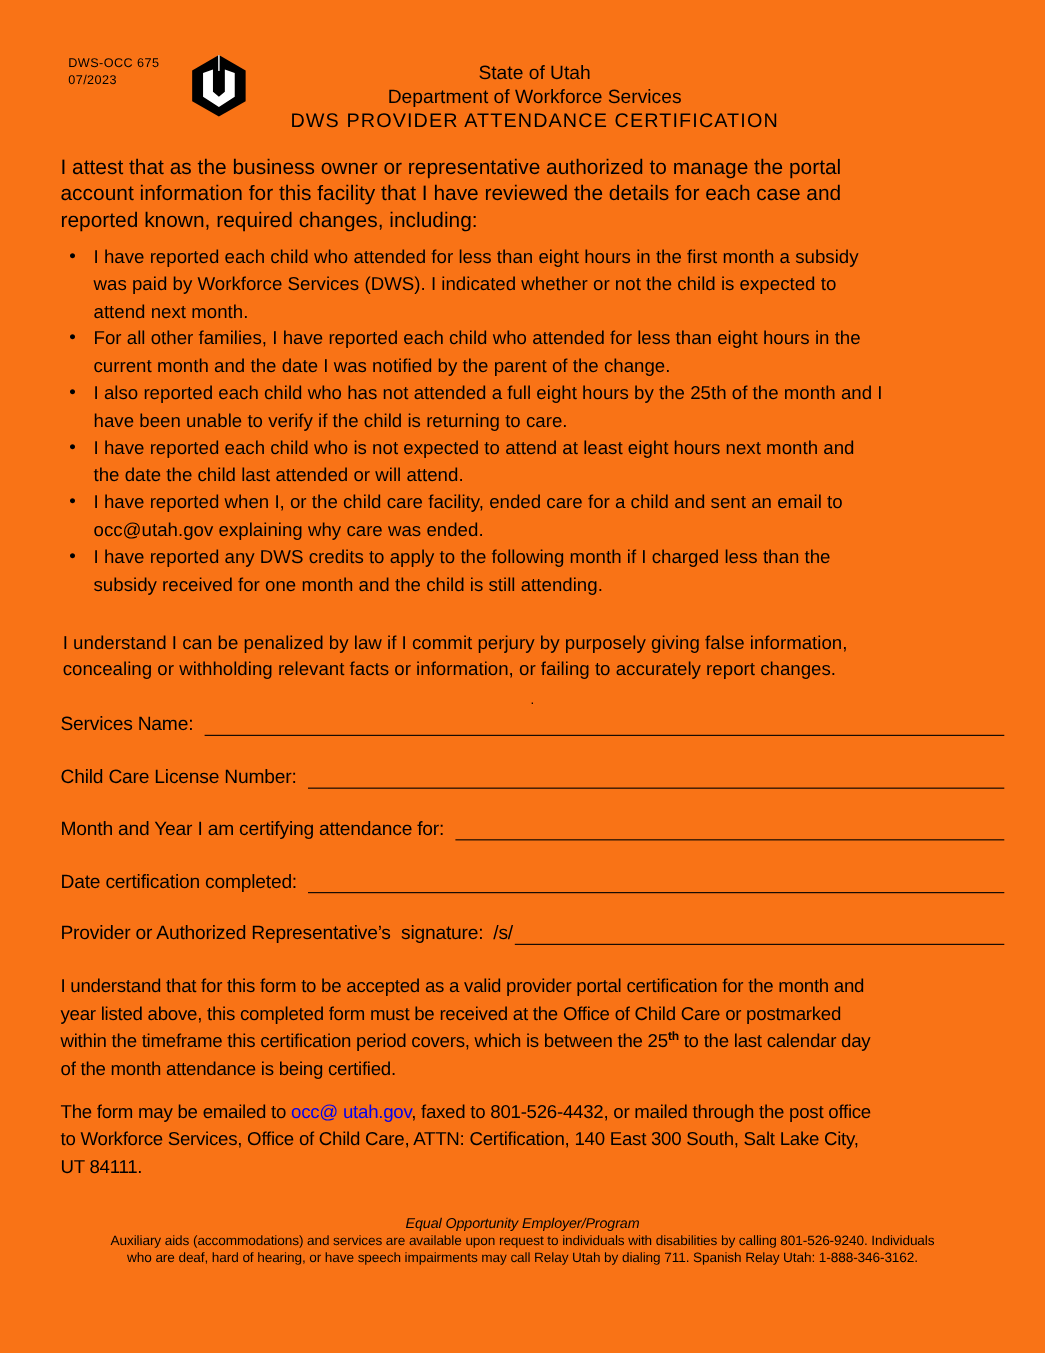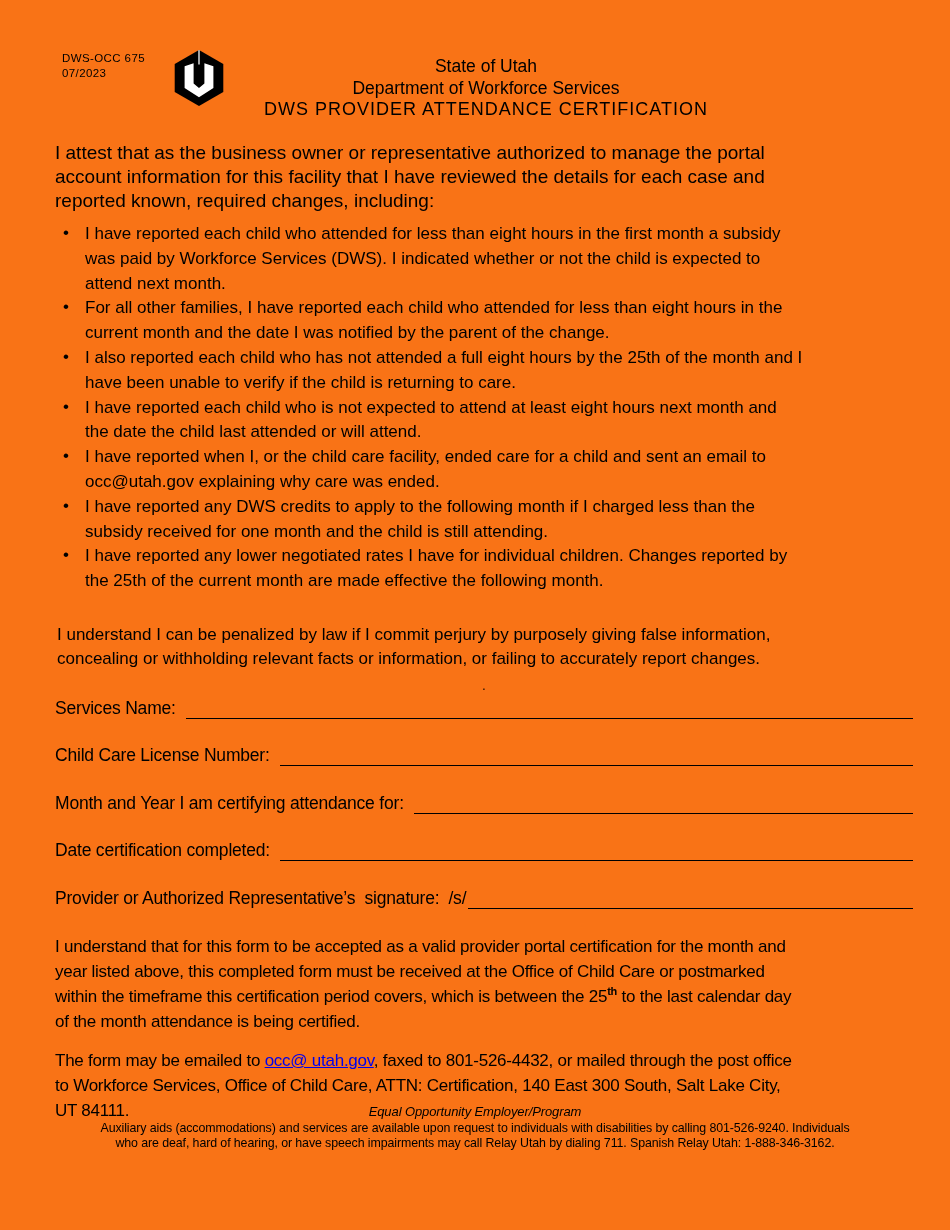--- a/index.html
+++ b/index.html
@@ -46,21 +46,21 @@
     flex:1; margin-left:10px; height:24px;
     border-bottom:1.4px solid #000;
   }
   .sig-prefix { margin-left:9px; }
   .field-line.sig { margin-left:2px; }
   
   .lower { font-size:17px; line-height:25px; letter-spacing:-0.25px; white-space:pre-line; margin:0; }
   .validity { margin-top:25px; }
   .submission { margin-top:14px; }
   sup.th { font-size:11px; vertical-align:super; line-height:0;font-weight:bold; }
-  a.email-link { color:#0000EE; text-decoration:underline; cursor:pointer; }
+  a.email-link { color:#0000EE; cursor:pointer; }
   
   .footer {
     position:absolute; top:1104px; left:0; width:950px;
     text-align:center; font-size:12.4px; line-height:15px;
     letter-spacing:-0.1px;
   }
   .footer .eoe { font-style:italic; font-size:13px; margin-bottom:2px; font-family:"Liberation Sans", sans-serif; }
 </style>
 </head>
 <body>
@@ -99,22 +99,20 @@
       <li>For all other families, I have reported each child who attended for less than eight hours in the
 current month and the date I was notified by the parent of the change.</li>
       <li>I also reported each child who has not attended a full eight hours by the 25th of the month and I
 have been unable to verify if the child is returning to care.</li>
       <li>I have reported each child who is not expected to attend at least eight hours next month and
 the date the child last attended or will attend.</li>
       <li>I have reported when I, or the child care facility, ended care for a child and sent an email to
 occ@utah.gov explaining why care was ended.</li>
       <li>I have reported any DWS credits to apply to the following month if I charged less than the
 subsidy received for one month and the child is still attending.</li>
-      <li>I have reported any lower negotiated rates I have for individual children. Changes reported by
-the 25th of the current month are made effective the following month.</li>
     </ul>
 
     <p class="perjury">I understand I can be penalized by law if I commit perjury by purposely giving false information,
 concealing or withholding relevant facts or information, or failing to accurately report changes.</p>
 
     <div class="stray-dot">.</div>
 
     <div class="fields">
       <div class="field-row">
         <span class="field-label">Services Name:</span>

